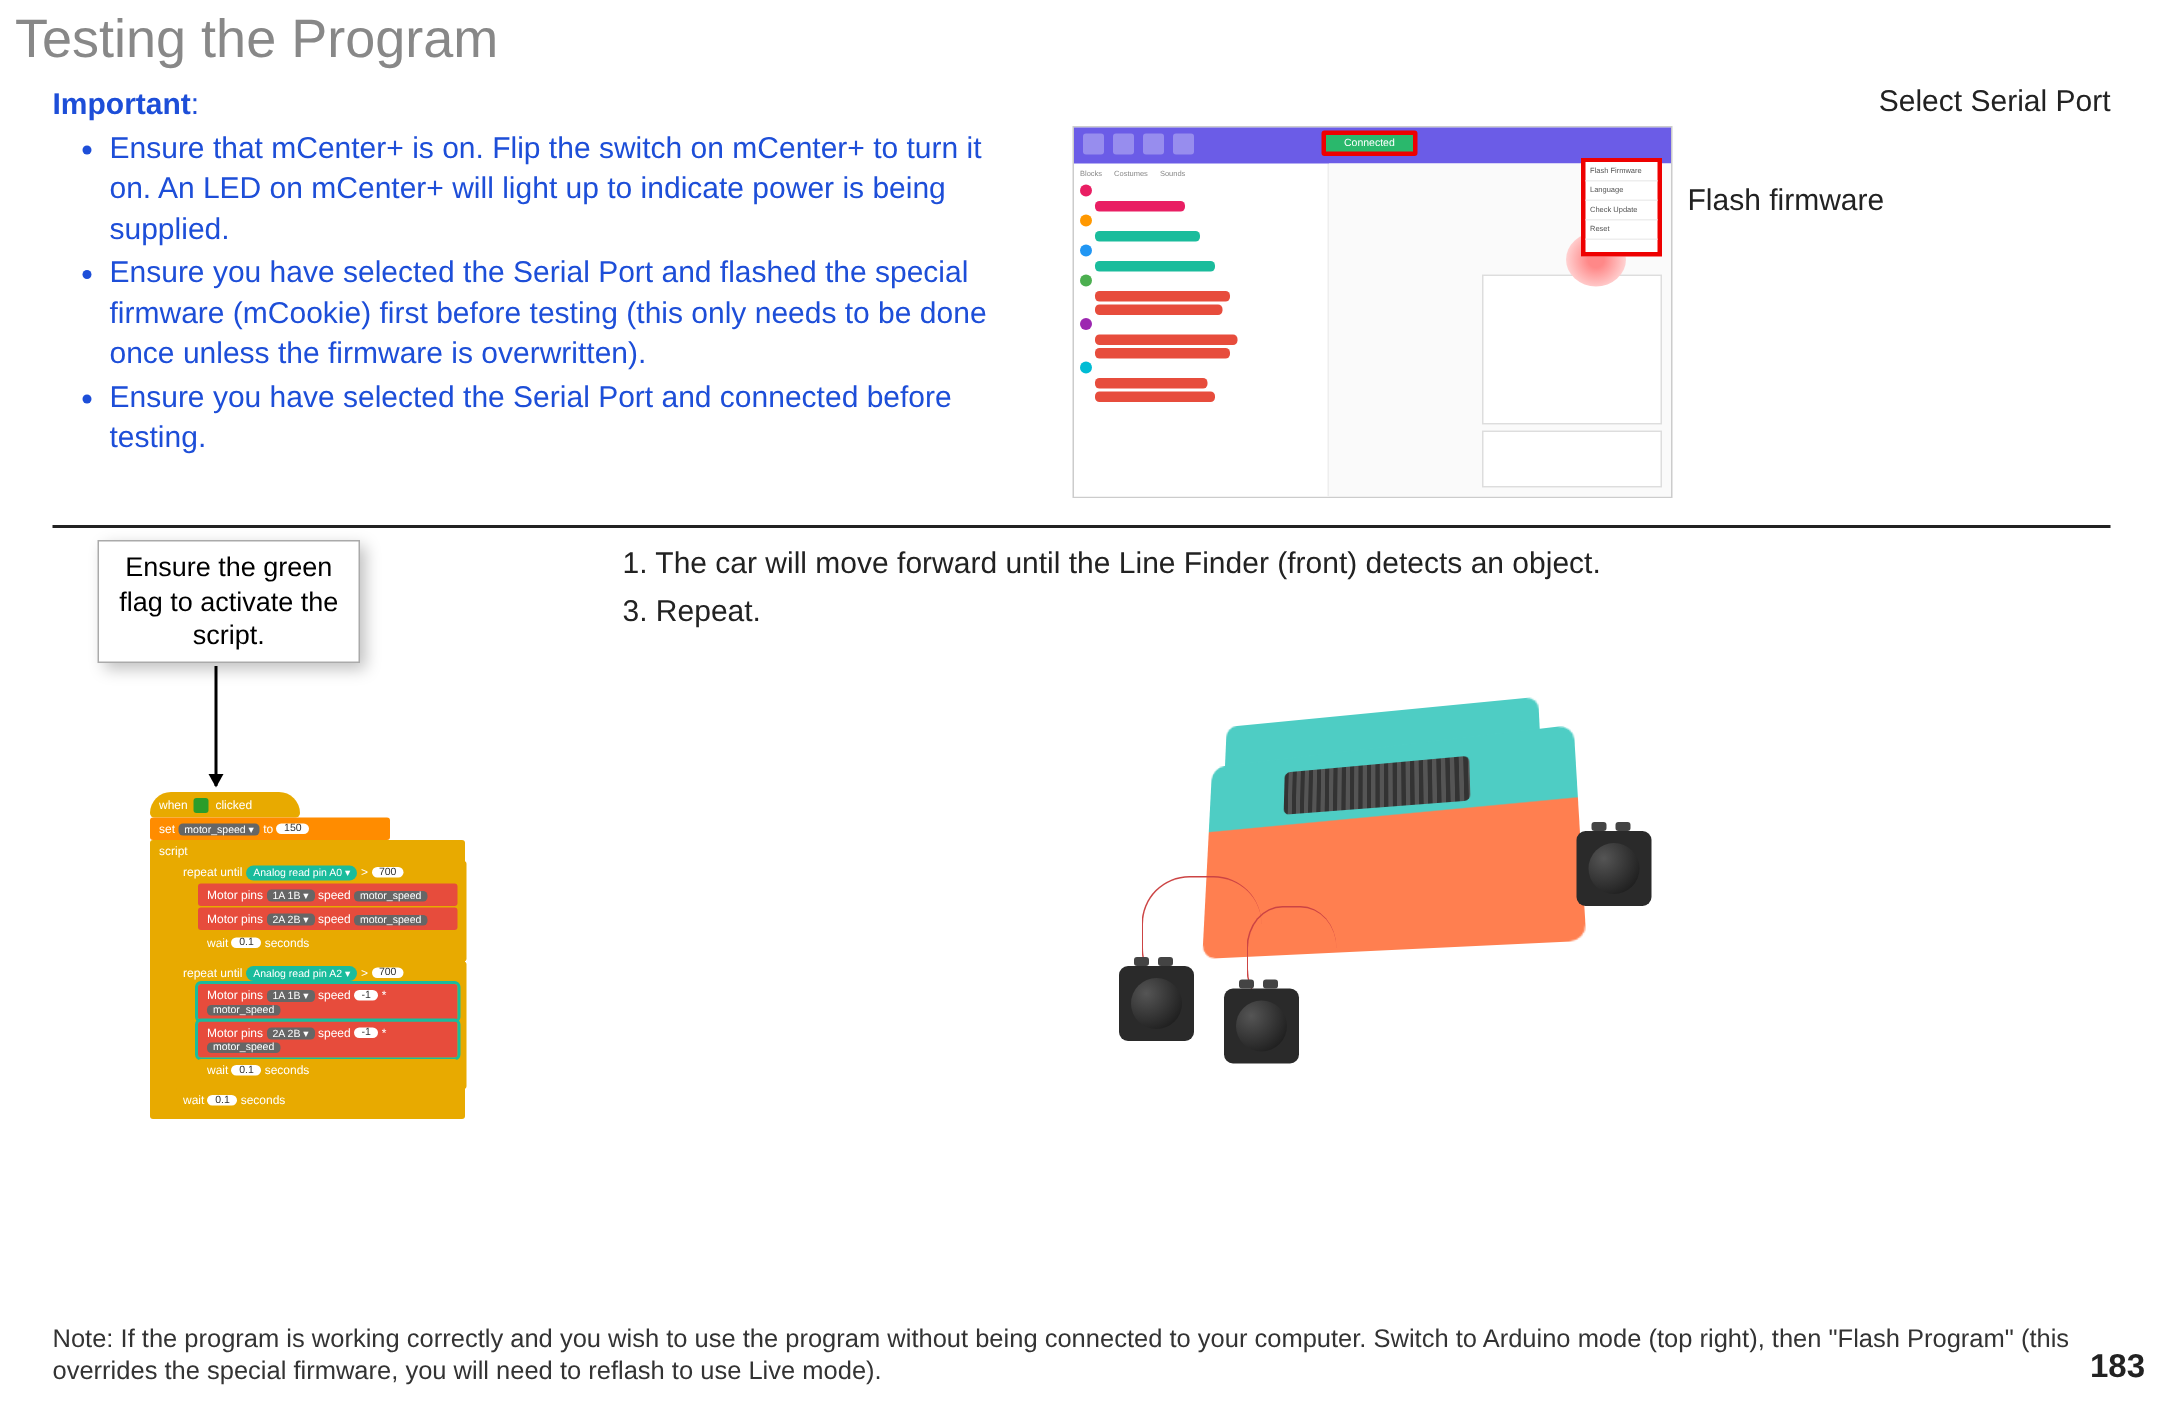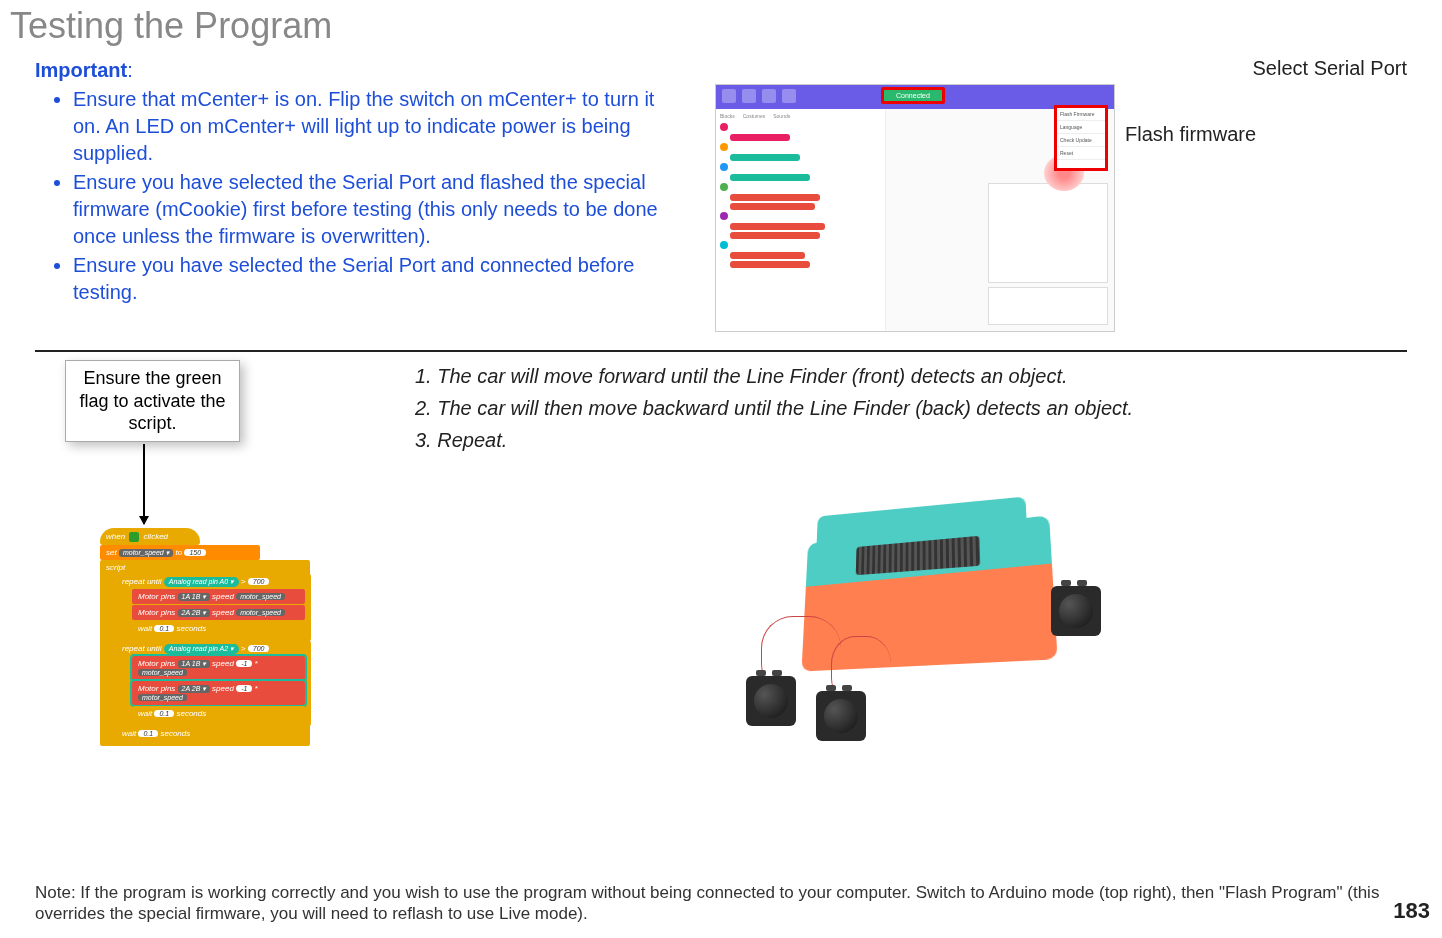--- a/index.html
+++ b/index.html
@@ -238,21 +238,20 @@
       border-right: 5px solid transparent;
       border-top: 9px solid #000;
     }
     .script-stack {
       position: absolute;
       left: 65px;
       top: 168px;
       width: 198px;
       font-size: 8px;
       color: #fff;
-      font-style: italic;
     }
     .blk {
       padding: 3px 6px;
       margin-bottom: 0;
       position: relative;
     }
     .blk-hat {
       background: #e8aa00;
       border-radius: 14px 14px 3px 3px;
       width: 100px;
@@ -319,21 +318,20 @@
       outline: 2px solid #1abc9c;
     }
     .testing-right {
       flex: 1;
     }
     .step-list {
       font-size: 20px;
       color: #222;
       line-height: 1.6;
       margin-bottom: 20px;
-      font-style: italic;
     }
     .car-graphic {
       width: 420px;
       height: 280px;
       margin: 0 auto;
       position: relative;
     }
     .car-body {
       position: absolute;
       left: 90px;
@@ -595,21 +593,20 @@
               <span>seconds</span>
             </div>
           </div>
         </div>
       </div>
     </div>
 
     <div class="testing-right">
       <div class="step-list">
         <div>1. The car will move forward until the Line Finder (front) detects an object.</div>
-        <div>2. The car will then move backward until the Line Finder (back) detects an object.</div>
         <div>3. Repeat.</div>
       </div>
       <div class="car-graphic">
         <div class="car-top"></div>
         <div class="car-body"></div>
         <div class="car-grille"></div>
         <div class="wire w1"></div>
         <div class="wire w2"></div>
         <div class="sensor-cube sc1">
             <div class="sensor-studs">

